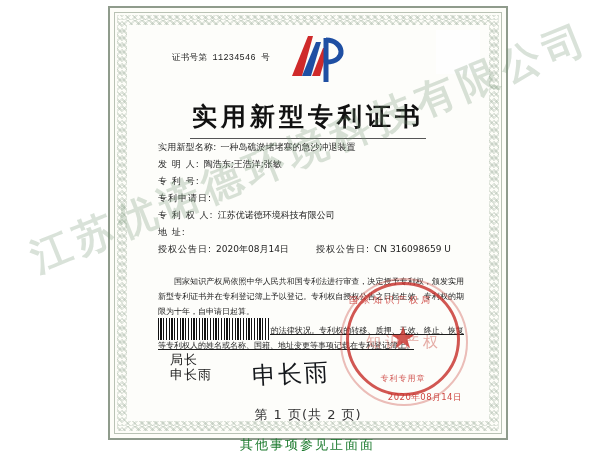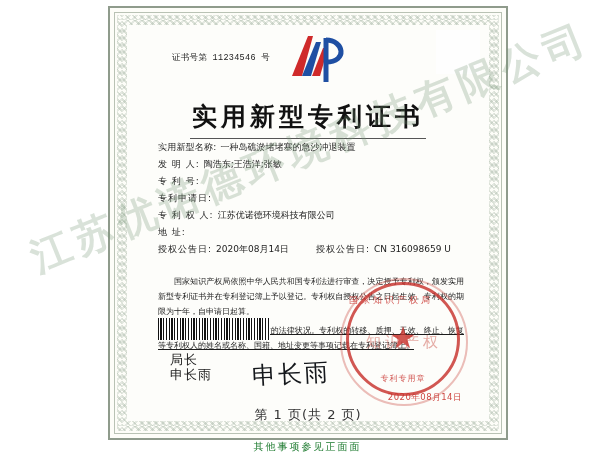--- a/index.html
+++ b/index.html
@@ -268,21 +268,21 @@
     color: #333;
     letter-spacing: 1px;
   }
 
   .outside-foot {
     position: absolute;
     left: 0;
     right: 0;
     bottom: 6px;
     text-align: center;
-    font-size: 10px;
+    font-size: 13px;
     color: #1c7a2e;
     letter-spacing: 2px;
   }
 
   
   .watermark {
     position: absolute;
     left: -20px;
     top: 120px;
     width: 660px;

